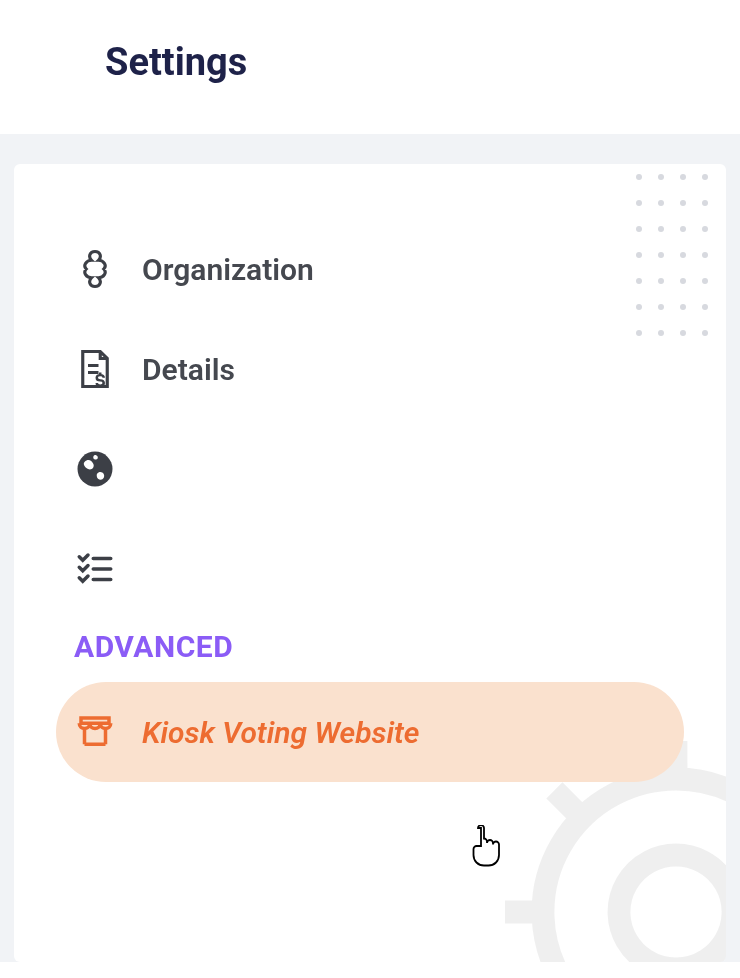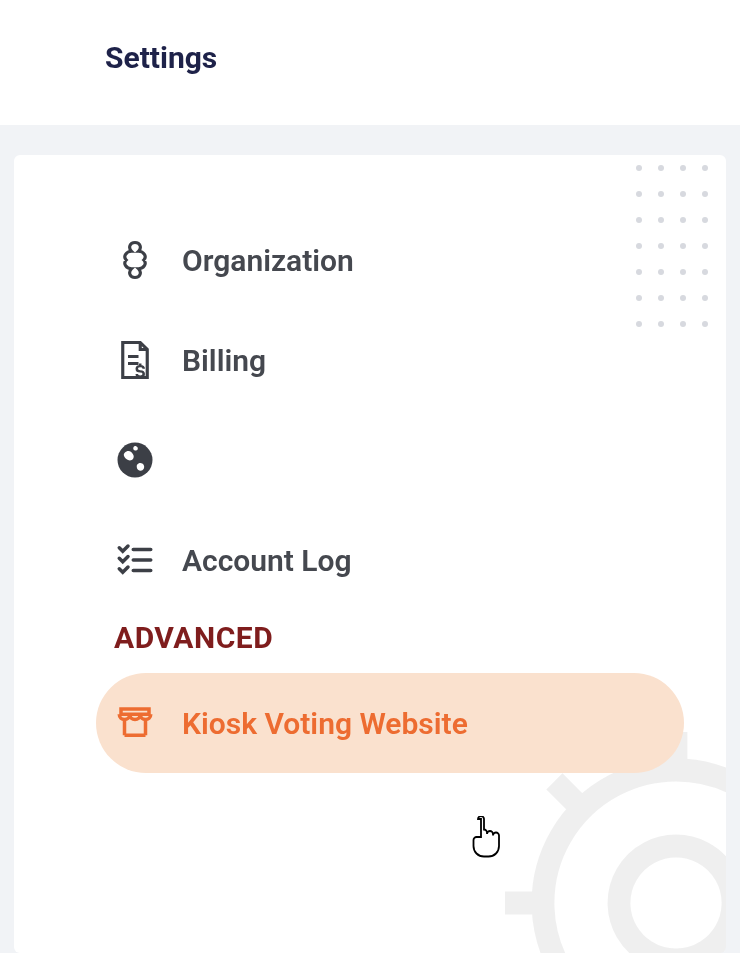--- a/index.html
+++ b/index.html
@@ -9,21 +9,21 @@
       height: 978px;
       background: #ffffff;
       overflow: hidden;
       position: relative;
     }
     .header {
       padding: 40px 0 50px 105px;
       background: #ffffff;
     }
     .page-title {
-      font-size: 30px;
+      font-size: 38px;
       font-weight: 700;
       color: #1e2249;
     }
     .content-wrap {
       background: #f1f3f6;
       padding: 30px 14px 0 14px;
       height: calc(978px - 150px);
     }
     .card {
       background: #ffffff;
@@ -44,21 +44,20 @@
     }
     .dot-grid span {
       width: 6px;
       height: 6px;
       border-radius: 50%;
       background: #d7d9df;
     }
     .menu {
       display: flex;
       flex-direction: column;
-      padding-left: 40px;
     }
     .menu-item {
       display: flex;
       align-items: center;
       gap: 26px;
       padding: 0 60px;
       height: 100px;
       cursor: pointer;
       position: relative;
       z-index: 2;
@@ -80,25 +79,26 @@
       width: 42px;
       height: 42px;
     }
     .menu-label {
       font-size: 30px;
       font-weight: 600;
       color: #45484f;
     }
     .menu-item.active .menu-label {
       color: #ed6c31;
+      font-style: italic;
     }
     .section-header {
       font-size: 30px;
       font-weight: 700;
-      color: #7f1d1d;
+      color: #8b5cf6;
       padding: 10px 60px 18px 60px;
       letter-spacing: 0.5px;
     }
     .cursor-pointer {
       position: absolute;
       bottom: 95px;
       left: 455px;
       z-index: 10;
     }
     .bg-gear {
@@ -167,39 +167,38 @@
         <span class="menu-label">Organization</span>
       </div>
 
       <div class="menu-item">
         <span class="icon-wrap">
           <svg viewBox="0 0 24 24" fill="none" stroke="#3c3f46" stroke-width="1.8">
             <path d="M5 2 h10 l4 4 v16 h-14 z M15 2 v4 h4 M8 10 h6 M8 14 h6"></path>
             <path d="M17 17 c0-1 -1-1.5 -2-1.5 s-2 0.5 -2 1.5 s1 1.5 2 1.5 s2 0.5 2 1.5 s-1 1.5 -2 1.5 s-2-0.5 -2-1.5 M15 15 v-1 M15 22 v-1" stroke-width="1.4"></path>
           </svg>
         </span>
-        <span class="menu-label">Billing</span>
+        <span class="menu-label">Details</span>
       </div>
 
       <div class="menu-item">
         <span class="icon-wrap">
           <svg viewBox="0 0 24 24" fill="#3c3f46">
             <circle cx="12" cy="12" r="10" fill="#3c3f46"></circle>
             <path fill="#ffffff" d="M6 8 C8 6 10 7 11 9 C12 11 10 13 8 12 C6 11 5 9 6 8 Z M14 14 C16 13 18 15 17 17 C16 19 13 18 13 16 C13 15 13 14.5 14 14 Z M12 4 C13 4 14 5 13.5 6 C13 7 11 6.5 11 5.5 C11 4.5 11.5 4 12 4 Z"></path>
           </svg>
         </span>
       </div>
 
       <div class="menu-item">
         <span class="icon-wrap">
           <svg viewBox="0 0 24 24" fill="none" stroke="#3c3f46" stroke-width="2">
             <path d="M3 5 l2 2 l3-3 M11 6 h10 M3 11 l2 2 l3-3 M11 12 h10 M3 17 l2 2 l3-3 M11 18 h10" stroke-linecap="round"></path>
           </svg>
         </span>
-        <span class="menu-label">Account Log</span>
       </div>
 
       <div class="section-header">ADVANCED</div>
 
 
       <div class="menu-item active">
         <span class="icon-wrap">
           <svg viewBox="0 0 24 24" fill="none" stroke="#ed6c31" stroke-width="2">
             <path d="M3 4 h18 M4 4 v3 M20 4 v3 M3 7 h18 M3 7 c0 2 1.5 3 3 3 s3-1 3-3 c0 2 1.5 3 3 3 s3-1 3-3 c0 2 1.5 3 3 3 s3-1 3-3 M6 10 v9 M18 10 v9 M6 19 h12"></path>
           </svg>

